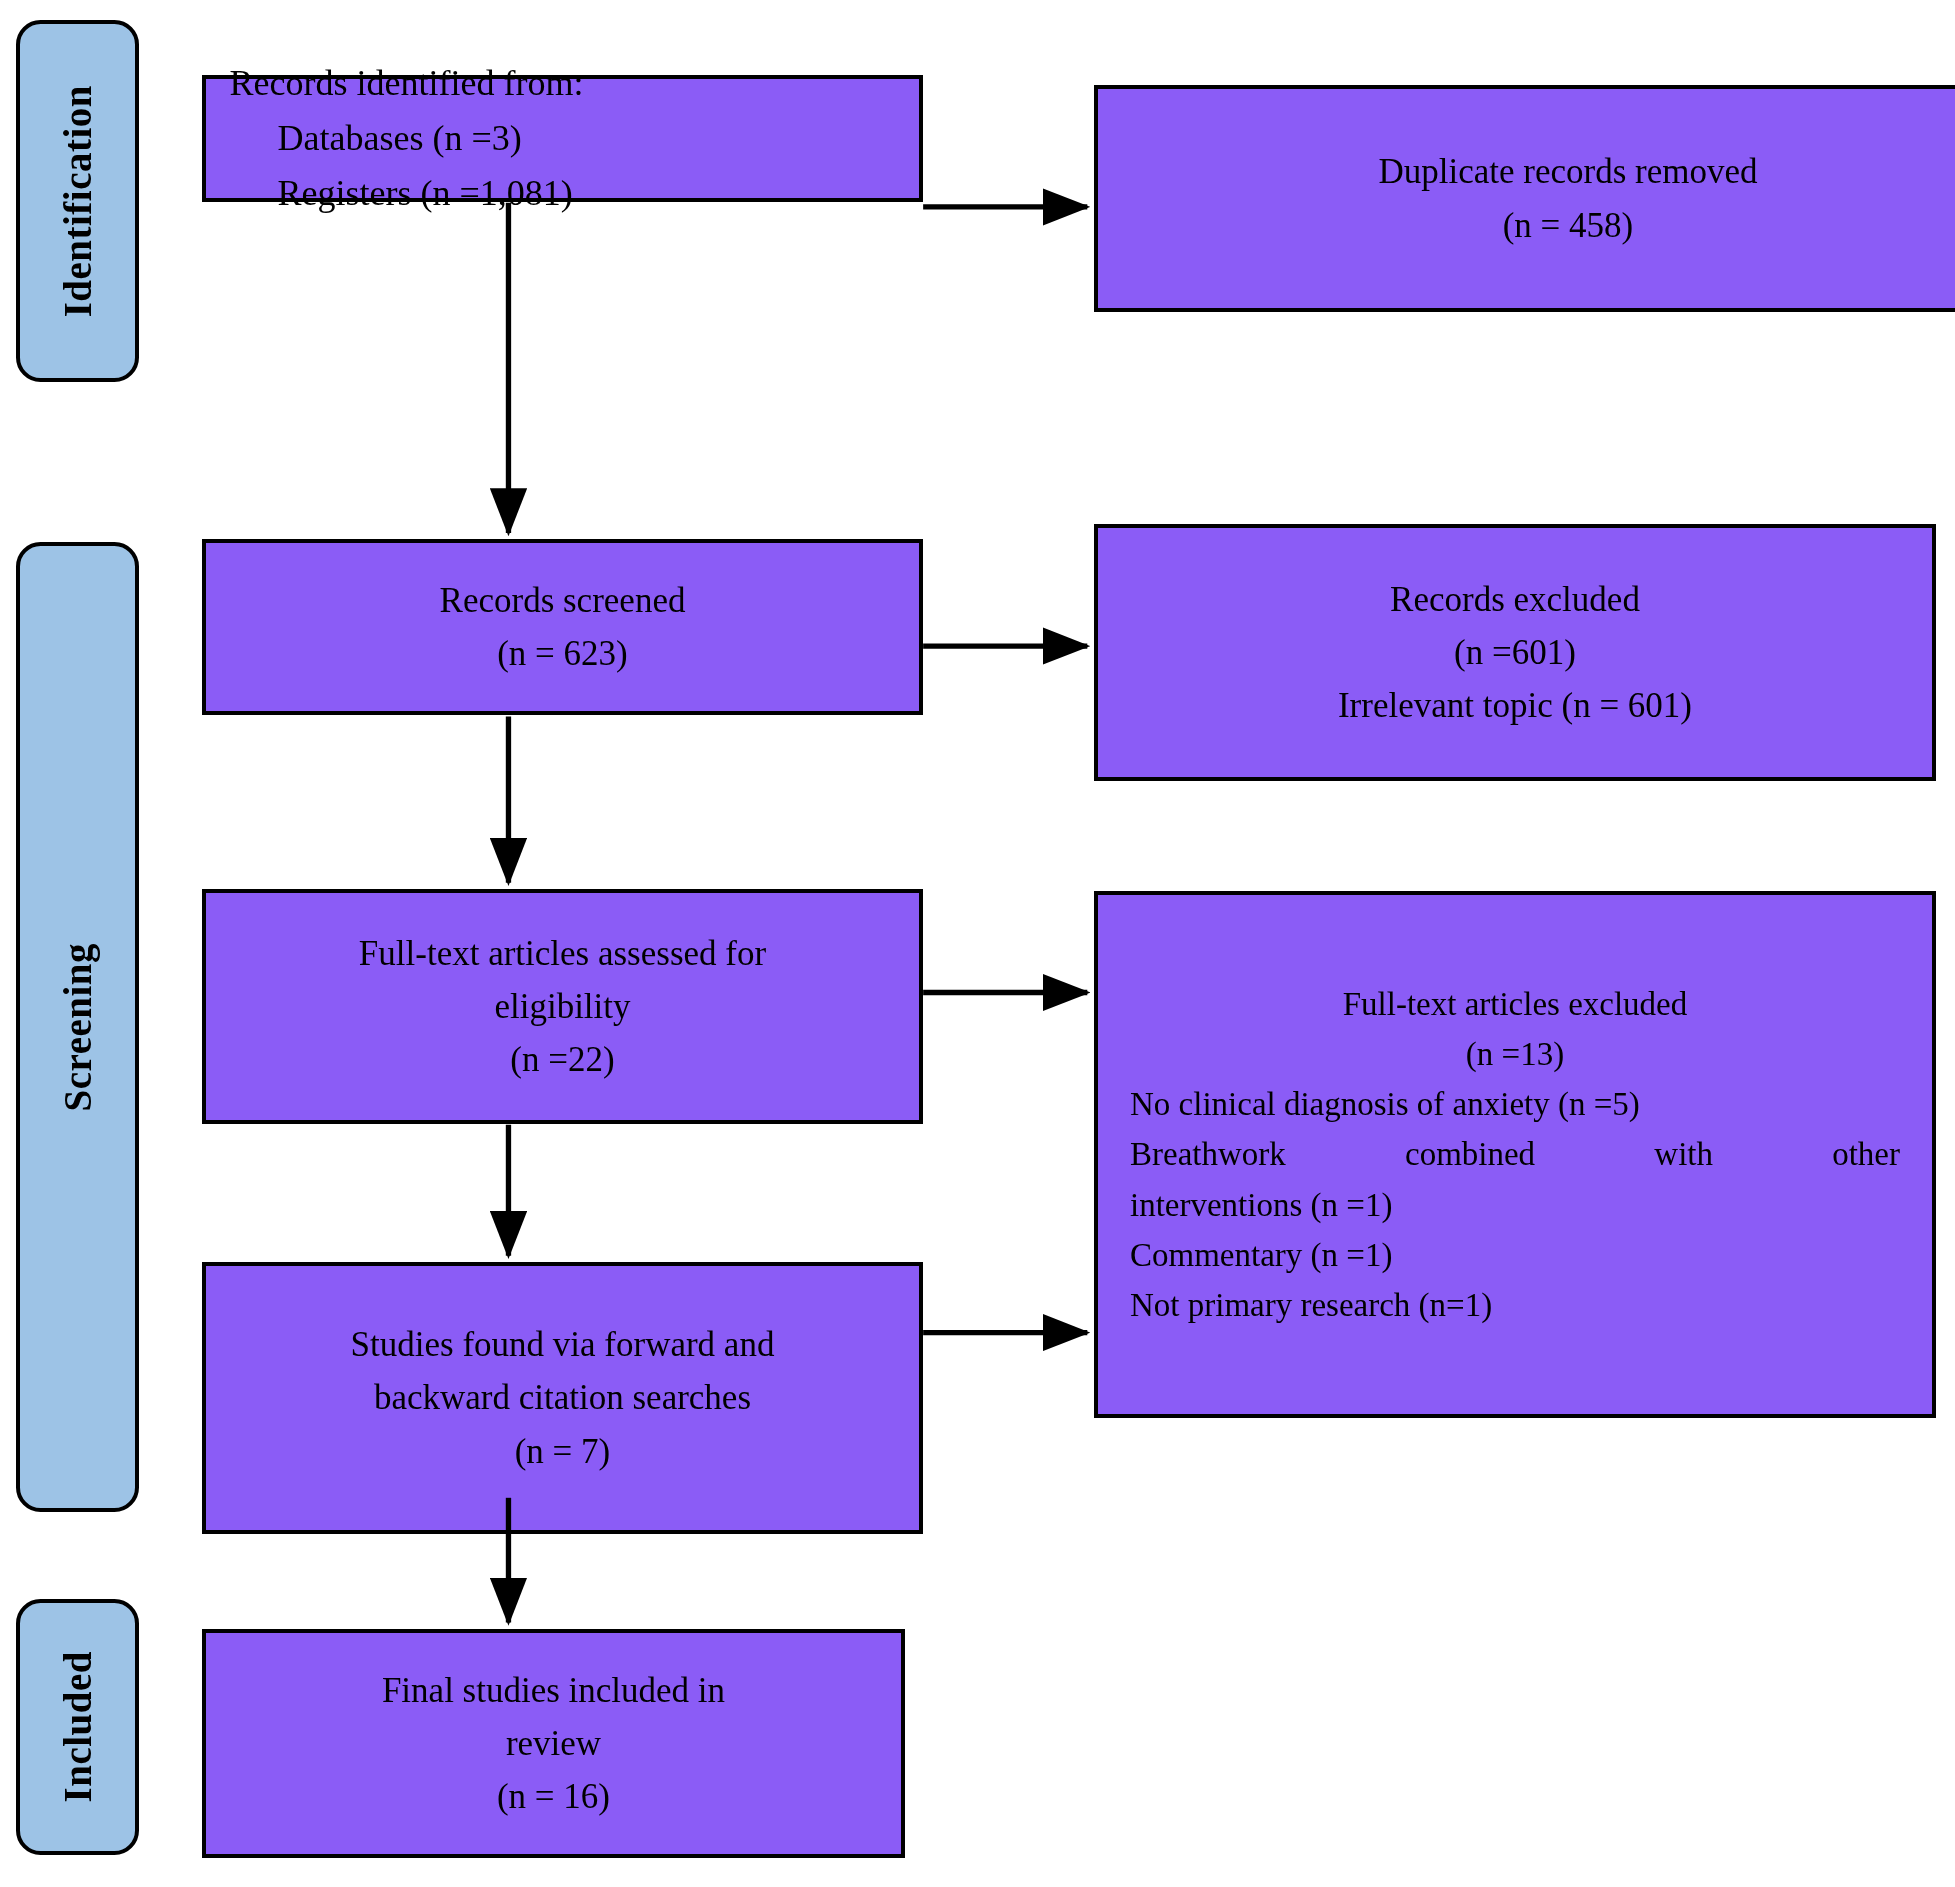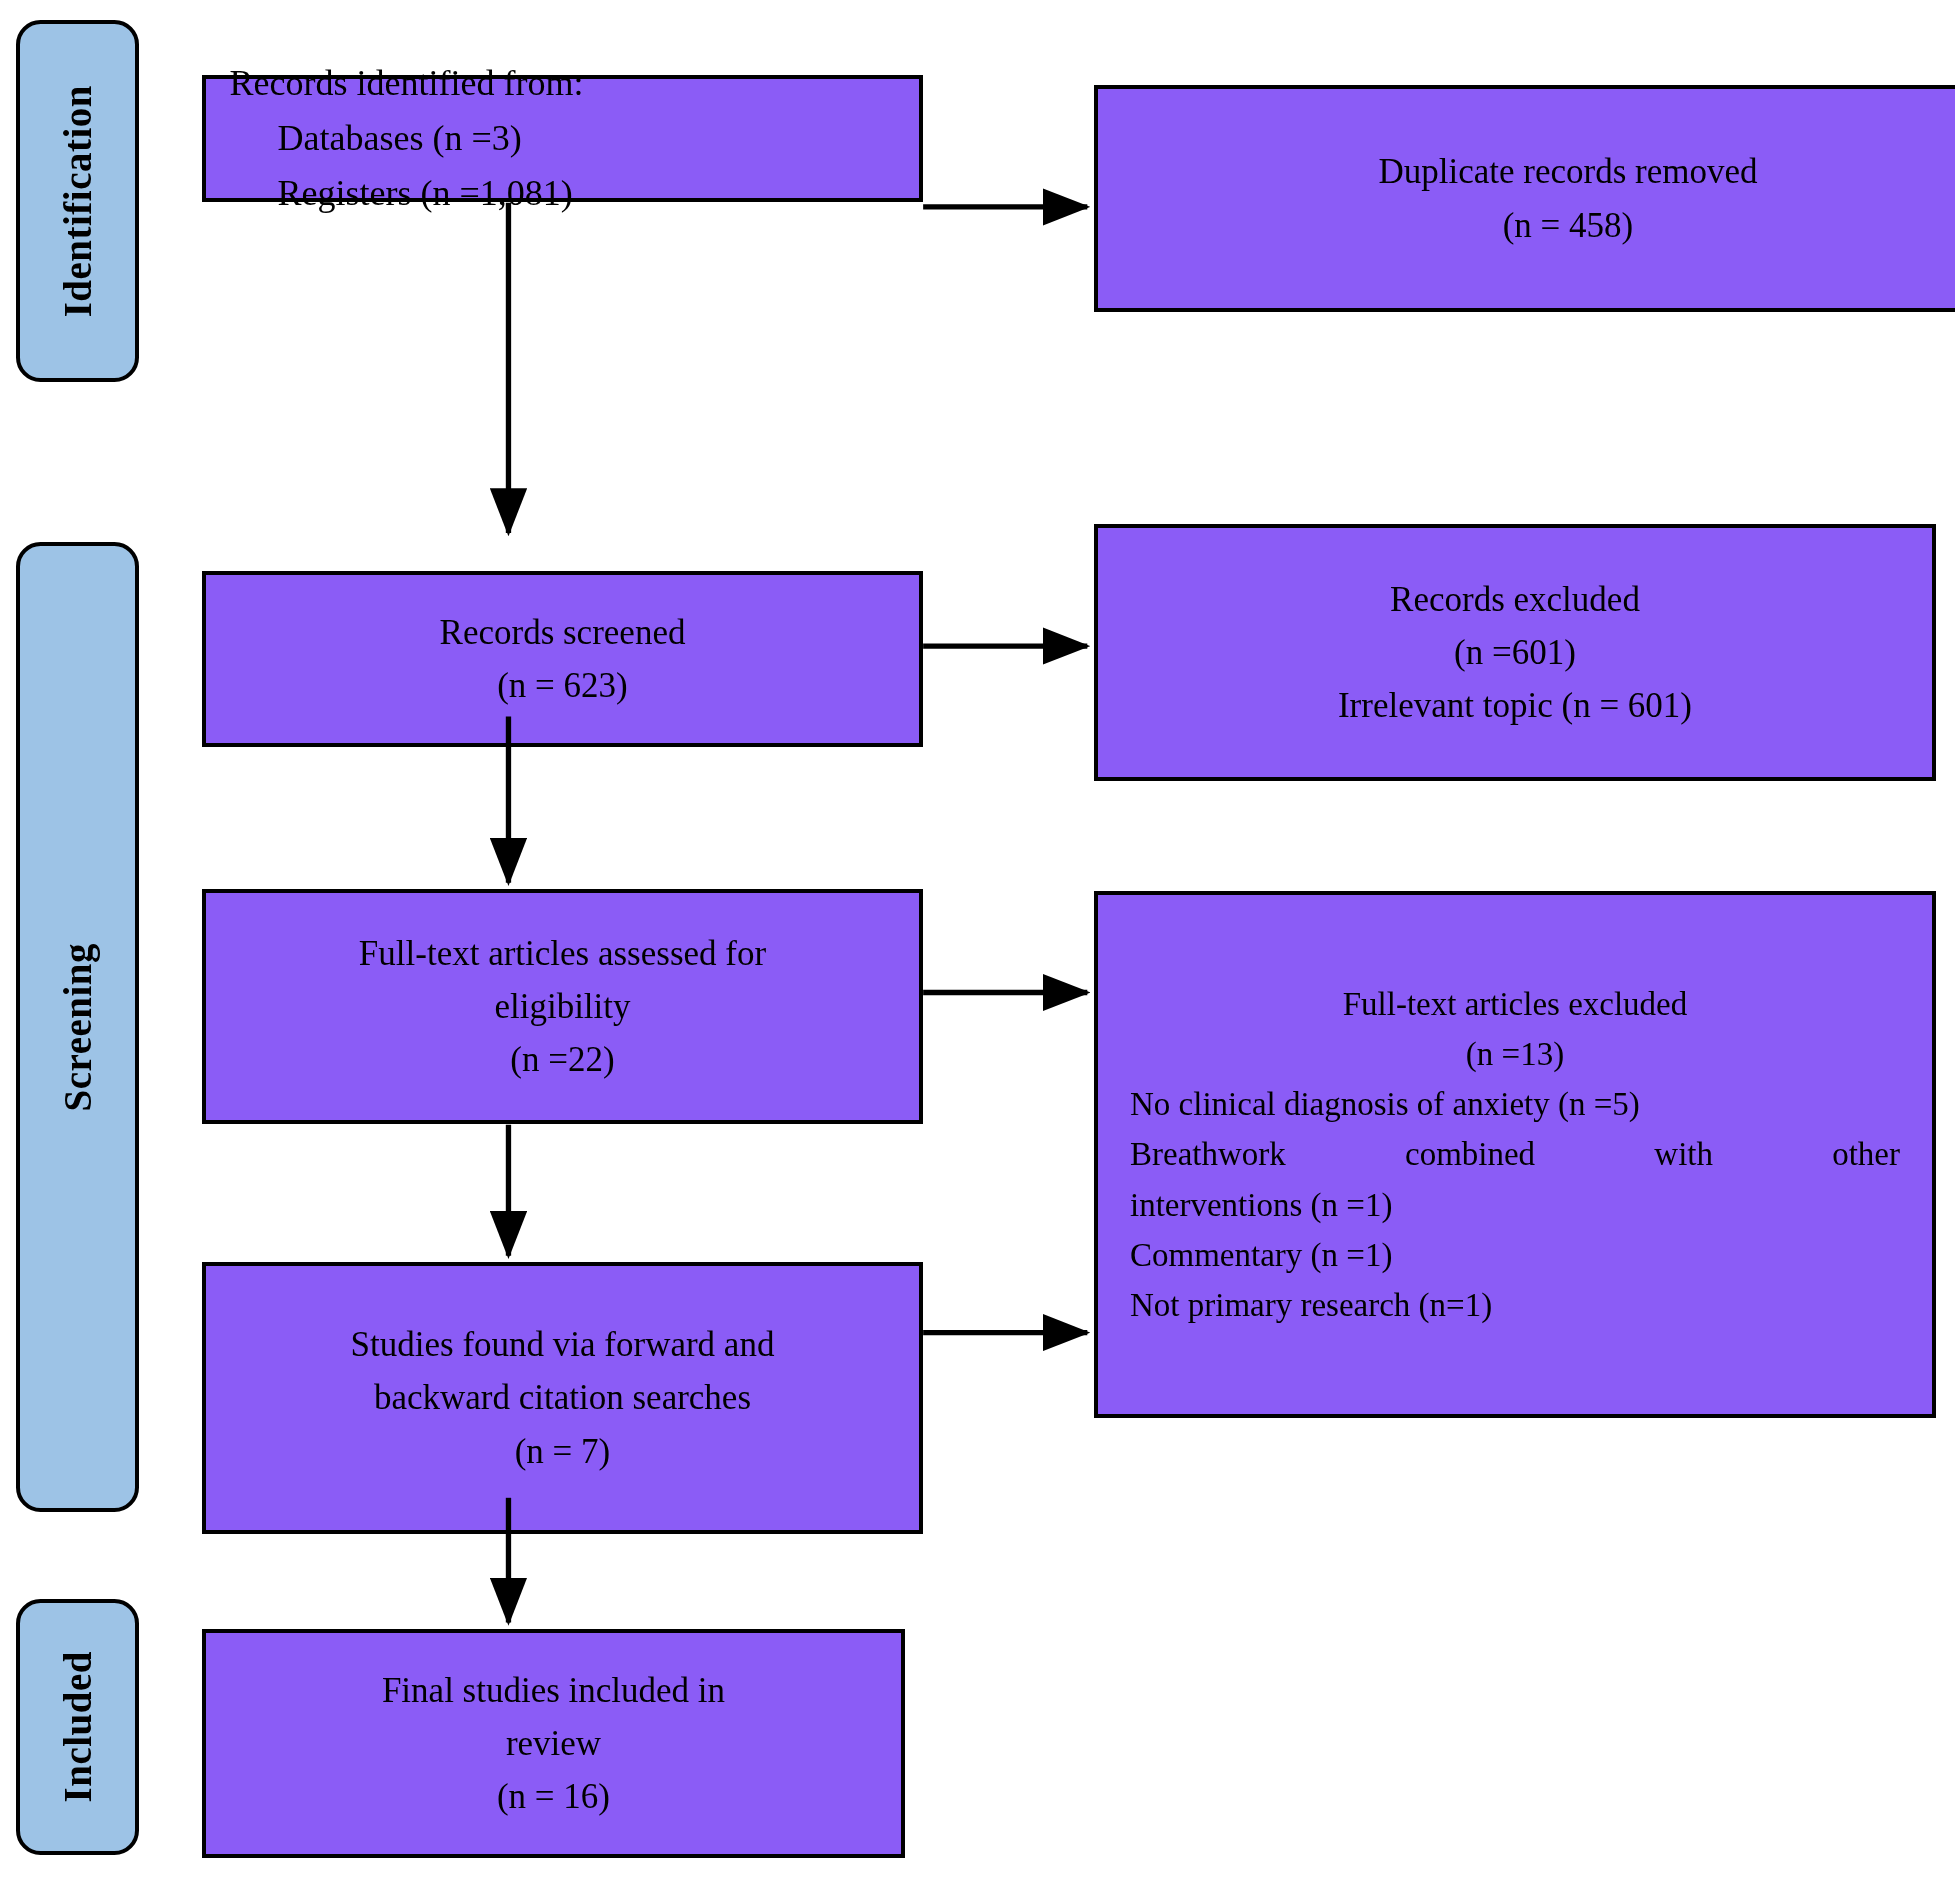--- a/index.html
+++ b/index.html
@@ -59,21 +59,21 @@
   }
   .ctr  { text-align: center; }
   .lft  { text-align: left; }
   .justify-line {
     text-align: justify;
     text-align-last: justify;
   }
 
   
   #box-identified   { left: 202px;  top: 75px;  width: 721px; height: 127px; padding: 0 23.5px; }
-  #box-screened     { left: 202px;  top: 539px; width: 721px; height: 176px; padding: 0 23.5px; margin-top: 32px; }
+  #box-screened     { left: 202px;  top: 539px; width: 721px; height: 176px; padding: 0 23.5px; }
   #box-fulltext     { left: 202px;  top: 889px; width: 721px; height: 235px; padding: 0 23.5px; }
   #box-citation     { left: 202px;  top: 1262px; width: 721px; height: 272px; padding: 0 37px; }
   #box-final        { left: 202px;  top: 1629px; width: 703px; height: 229px; padding: 0 23.5px; }
 
   
   #box-duplicates   { left: 1094px; top: 85px;  width: 948px; height: 227px; padding: 0 32px; }
   #box-excluded     { left: 1094px; top: 524px;  width: 842px; height: 257px; padding: 4px 32px; }
   #box-ftexcluded   { left: 1094px; top: 891px; width: 842px; height: 527px; padding: 0 32px; }
 
   #box-identified .line { font-size: 36px; }

